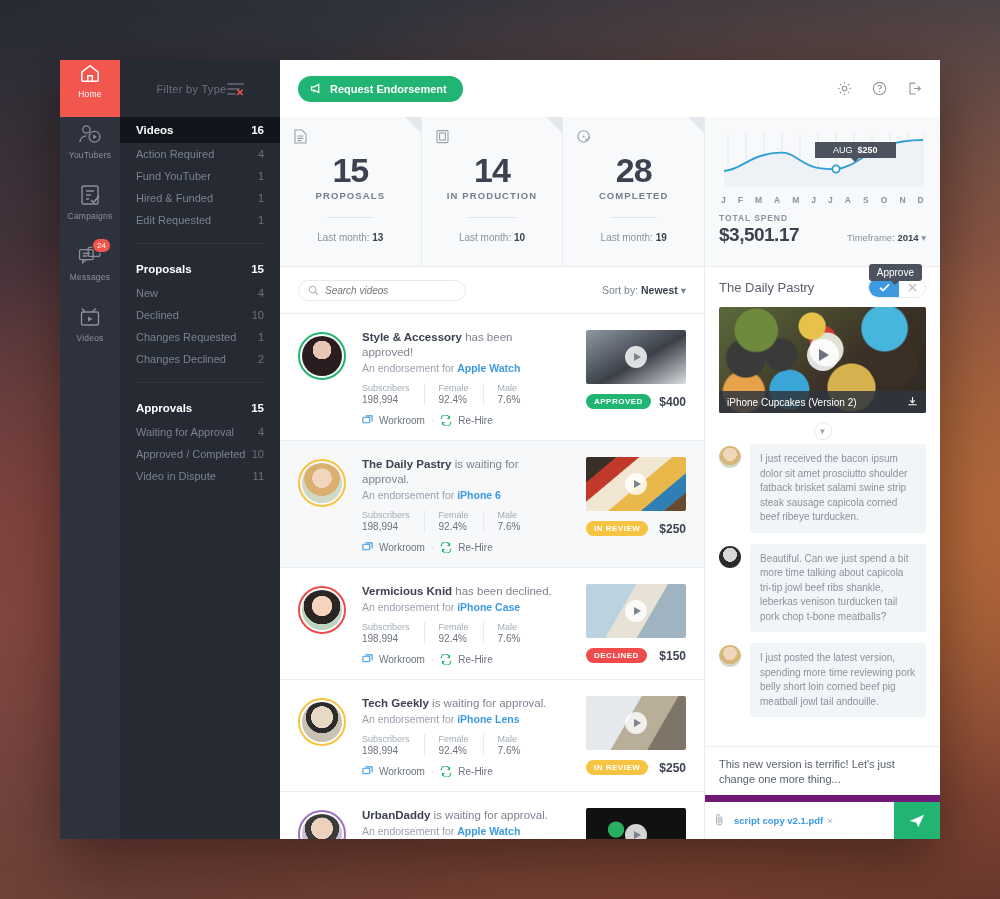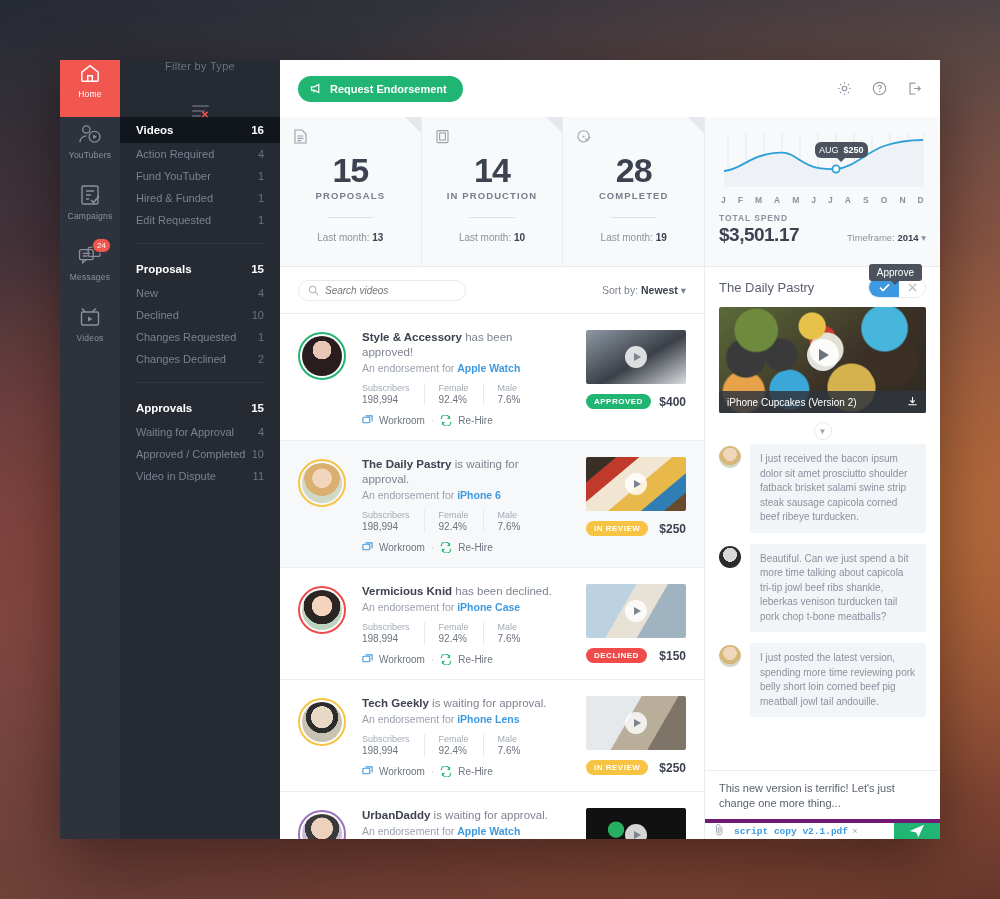--- a/index.html
+++ b/index.html
@@ -26,22 +26,22 @@
   .rail-item.home .lbl { color:#fff; }
   .badge {
     position:absolute; top:-5px; right:9px; background:#f2574f; color:#fff;
     font-size:8px; border-radius:9px; padding:1px 4px; min-width:15px; line-height:11px;
     border:1.5px solid #2e323c;
   }
 
   
   .side { width:160px; flex:0 0 160px; background:#262a33; color:#fff; }
   .side-head {
-    height:57px; display:flex; align-items:center; justify-content:space-between;
-    padding:0 14px; font-size:11px; color:#6d727e; letter-spacing:.3px;flex-direction:column;
+    height:57px; display:flex; align-items:center; justify-content:center;
+    padding:0 14px; font-size:11px; color:#6d727e; letter-spacing:.3px;
   }
   .filter-ico { position:relative; width:17px; height:12px; }
   .filter-ico i { display:block; height:2px; background:#555a66; margin-bottom:3px; border-radius:1px; }
   .filter-ico i:nth-child(1){width:17px} .filter-ico i:nth-child(2){width:13px} .filter-ico i:nth-child(3){width:9px}
   .filter-x { position:absolute; right:-1px; bottom:-2px; color:#f2574f; font-size:10px; font-weight:bold; line-height:8px; }
   .side-group { margin-bottom:2px; }
   .row {
     display:flex; justify-content:space-between; padding:5px 16px; font-size:11px; cursor:pointer;
   }
   .row .n { color:#6d727e; }
@@ -107,21 +107,21 @@
   .play:after { content:""; border-left:7px solid #7d8490; border-top:4.5px solid transparent; border-bottom:4.5px solid transparent; margin-left:2px; }
   .statusline { display:flex; align-items:center; justify-content:space-between; margin-top:10px; }
   .pill { font-size:8px; font-weight:bold; letter-spacing:.5px; color:#fff; border-radius:8px; padding:3px 8px; }
   .price { font-size:12px; font-weight:bold; color:#3c4250; }
 
   
   .panel { flex:0 0 235px; width:235px; background:#fff; display:flex; flex-direction:column; min-height:0; }
   .chartcard { padding:12px 14px 10px; background:#f7f9fb; border-bottom:1px solid #e9ecef; flex:0 0 150px; position:relative; }
   .chartwrap { position:relative; height:62px; }
   .chartwrap svg { display:block; }
-  .tip { position:absolute; background:#4c525e; color:#fff; border-radius:6px; font-size:9px; padding:3px 4px; white-space:nowrap; }
+  .tip { position:absolute; background:#4c525e; color:#fff; border-radius:0; font-size:9px; padding:3px 18px; white-space:nowrap; }
   .tip:after { content:""; position:absolute; left:50%; margin-left:-4px; bottom:-4px; border-top:4px solid #4c525e; border-left:4px solid transparent; border-right:4px solid transparent; }
   .months { display:flex; justify-content:space-between; font-size:8.5px; color:#8b919e; font-weight:bold; padding:4px 2px 0; letter-spacing:.3px; }
   .spendrow { display:flex; align-items:flex-end; margin-top:8px; }
   .spend .k { font-size:8.5px; font-weight:bold; letter-spacing:.9px; color:#8b919e; }
   .spend .v { font-size:19px; font-weight:bold; color:#3c4250; letter-spacing:-.5px; margin-top:1px; }
   .tf { margin-left:auto; font-size:9.5px; color:#8b919e; padding-bottom:3px; cursor:pointer; }
   .tf b { color:#3c4250; }
 
   .detail { padding:10px 14px 0; position:relative; flex:0 0 auto; }
   .dtitle { font-size:13px; color:#5a616d; display:flex; align-items:center; }
@@ -140,21 +140,21 @@
 
   .morebtn { width:18px; height:18px; border-radius:50%; border:1px solid #e6eaee; color:#9aa1ad; font-size:8px; display:flex; align-items:center; justify-content:center; margin:9px auto 0; cursor:pointer; }
 
   .chat { flex:1 1 auto; padding:4px 14px 0; overflow:hidden; min-height:0; }
   .msg { display:flex; gap:9px; margin-bottom:11px; }
   .mava { width:22px; height:22px; border-radius:50%; flex:0 0 22px; margin-top:2px; overflow:hidden; }
   .bub { background:#f2f5f7; border-radius:2px; padding:8px 10px; font-size:10px; line-height:14.5px; color:#8b919e; }
 
   .composer { flex:0 0 auto; border-top:1px solid #eceff2; }
   .ctext { padding:10px 14px 8px; font-size:11px; color:#5a616d; line-height:15px; }
-  .cbar { display:flex; align-items:center; border-top:4px solid #701a75; height:20px;font-family:Liberation Mono, monospace; }
+  .cbar { display:flex; align-items:center; border-top:7px solid #701a75; height:44px; }
   .cbar .clip { padding:0 10px; color:#a4abb6; font-size:11px; }
   .chip { font-size:9.5px; color:#3e9ae0; font-weight:bold; }
   .chip .x { color:#a4abb6; margin-left:4px; font-weight:normal; }
   .send { margin-left:auto; width:46px; align-self:stretch; background:#21b573; color:#fff; display:flex; align-items:center; justify-content:center; cursor:pointer; }
 </style>
 </head>
 <body>
 
 <div class="app">
 

